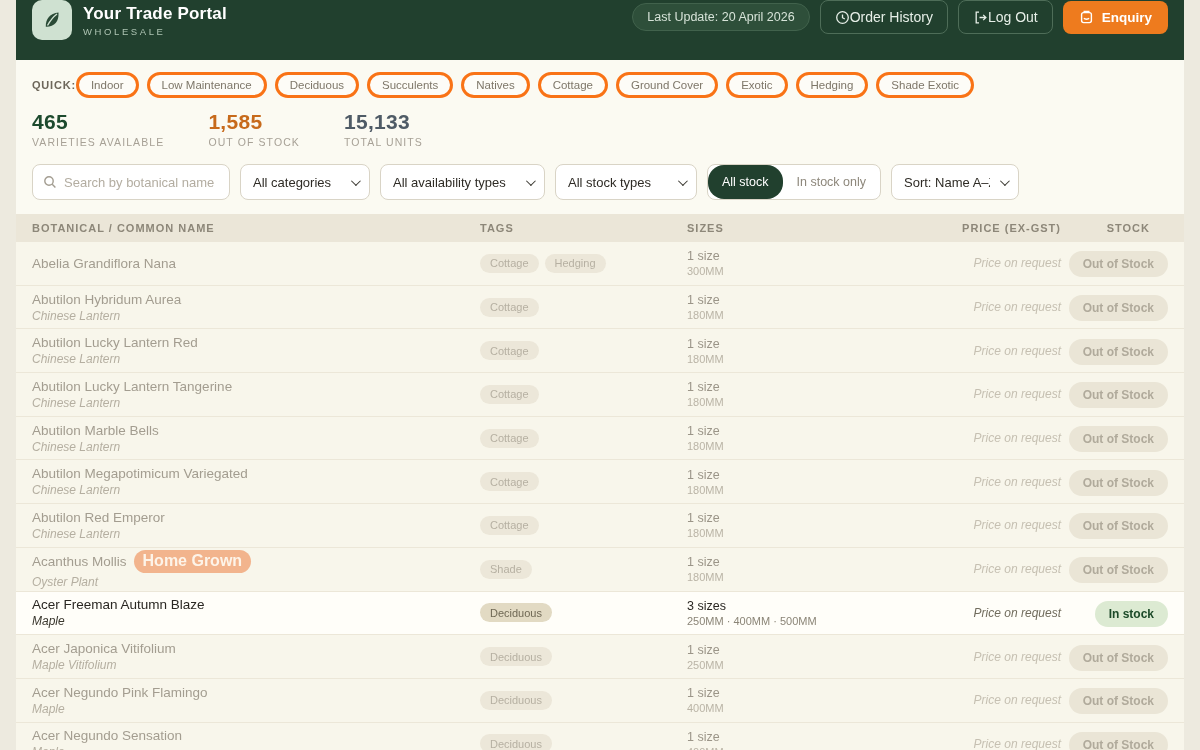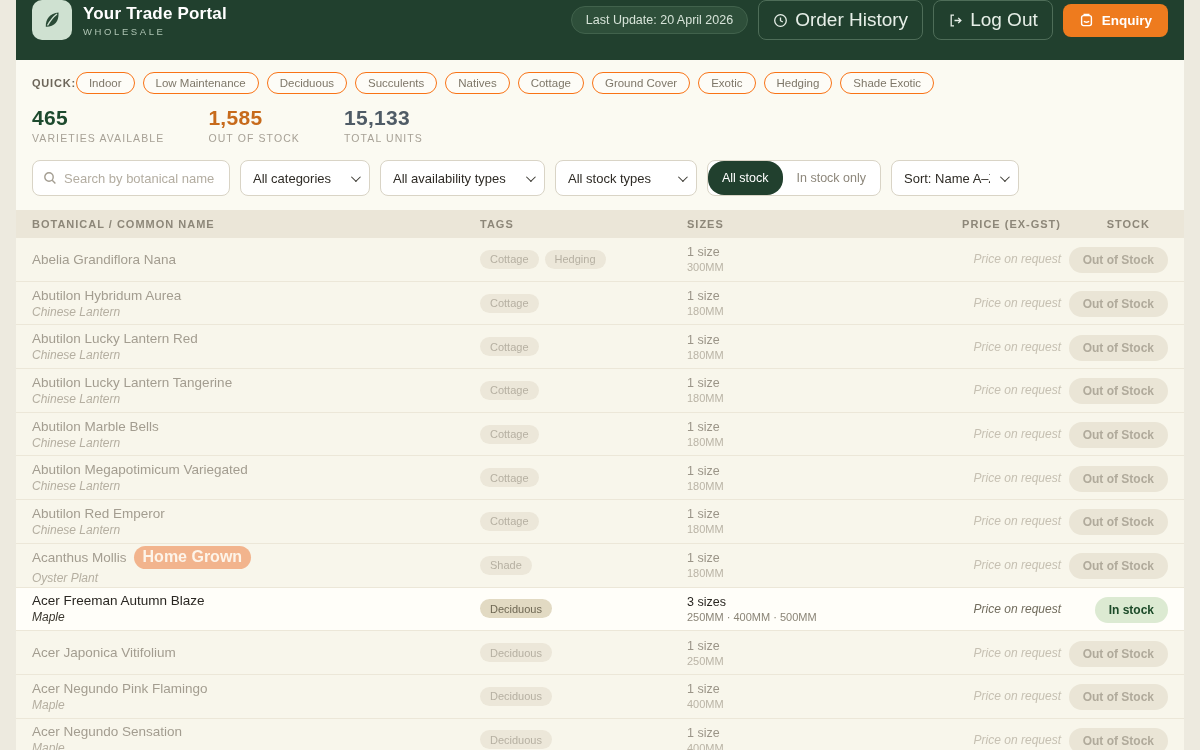--- a/index.html
+++ b/index.html
@@ -11,34 +11,34 @@
   .topbar { height:60px; background:var(--header_green); display:flex; align-items:flex-start;
             justify-content:space-between; padding:0 16px; }
   .brand { display:flex; align-items:center; gap:11px; }
   .logo-tile { width:40px; height:40px; background:#cfe1d1; border-radius:10px;
                display:flex; align-items:center; justify-content:center; }
   .brand-title { color:#ffffff; font-weight:bold; font-size:17px; letter-spacing:.2px; }
   .brand-sub { color:#aec4b3; font-size:9.5px; letter-spacing:2.6px; margin-top:2px; }
   .topbar-right { display:flex; align-items:center; gap:10px; }
   .pill-update { background:#2e4f3a; border:1px solid #41624c; color:#d6e3d8; font-size:12.5px;
                  padding:6px 14px; border-radius:999px; white-space:nowrap; }
-  .btn-outline { display:flex; align-items:center; gap:7px; background:transparent; cursor:pointer;
-                 border:1px solid #4e6d58; color:#e7efe8; font-size:19px; padding:8px 14px;
+  .btn-outline { display:flex; align-items:center; background:transparent; cursor:pointer;
+                 border:1px solid #4e6d58; color:#e7efe8; font-size:14px; padding:8px 14px;
                  border-radius:8px; font-family:inherit; }
   .btn-enquiry { display:flex; align-items:center; gap:8px; background:var(--accent_orange); cursor:pointer;
                  border:none; color:#ffffff; font-size:13.5px; font-weight:bold; padding:9px 16px;
                  border-radius:8px; font-family:inherit; }
 
   
   .card { background:var(--card_bg); min-height:690px; }
 
   
   .quick-row { display:flex; align-items:center; padding:12px 16px 4px; }
   .quick-label { font-size:11px; font-weight:bold; letter-spacing:.8px; color:#6d665a; }
-  .chip { background:#fdfcf7; border:1px solid #f97316; color:#7e7769; font-size:11.5px;
+  .chip { background:#fdfcf7; border:3px solid #f97316; color:#7e7769; font-size:11.5px;
           padding:4px 12px; border-radius:999px; white-space:nowrap; cursor:pointer; font-family:inherit; }
 
   
   .stats-row { display:flex; gap:44px; padding:8px 16px 12px; }
   .stat-value { font-size:21px; font-weight:bold; letter-spacing:.3px; }
   .stat-green .stat-value { color:var(--stat_green); }
   .stat-orange .stat-value { color:var(--stat_orange); }
   .stat-slate .stat-value { color:var(--stat_slate); }
   .stat-label { font-size:10.5px; letter-spacing:1.1px; color:#a7a196; margin-top:2px; }
 
@@ -406,20 +406,21 @@
       <span class="stock-pill">In stock</span>
     </div>
   </div>
 
   <div class="grid trow oos">
     <div>
       <div class="name-line">
         <span class="botanical">Acer Japonica Vitifolium</span>
 
       </div>
+      <div class="common">Maple Vitifolium</div>
     </div>
     <div class="col-tags">
             <span class="tag">Deciduous</span>
           </div>
     <div>
       <div class="sizes-label">1 size</div>
       <div class="sizes-detail">250MM</div>
     </div>
     <div class="col-price">Price on request</div>
     <div class="col-stock">

